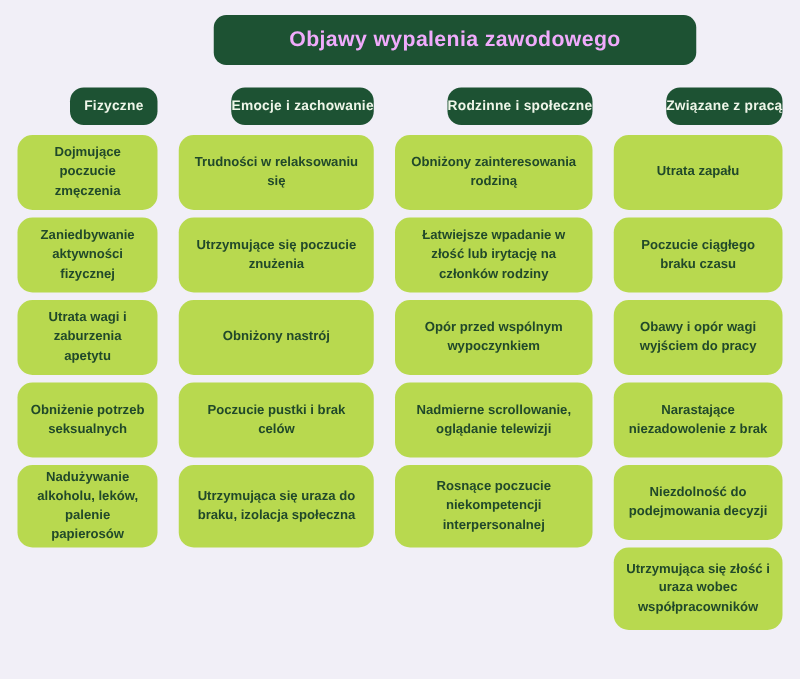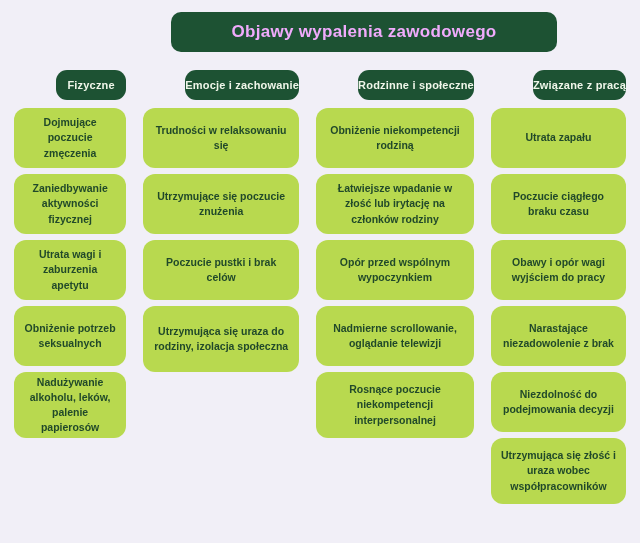--- a/index.html
+++ b/index.html
@@ -86,29 +86,30 @@
         <div class="card">Obniżenie potrzeb seksualnych</div>
         <div class="card tall">Nadużywanie alkoholu, leków, palenie papierosów</div>
       </div>
     </div>
 
     <div class="column">
       <div class="col-header">Emocje i zachowanie</div>
       <div class="cards">
         <div class="card">Trudności w relaksowaniu się</div>
         <div class="card">Utrzymujące się poczucie znużenia</div>
+        <div class="card">Obniżony nastrój</div>
         <div class="card">Poczucie pustki i brak celów</div>
-        <div class="card tall">Utrzymująca się uraza do rodziny, izolacja społeczna</div>
+        <div class="card tall">Utrzymująca się uraza do braku, izolacja społeczna</div>
       </div>
     </div>
 
     <div class="column">
       <div class="col-header">Rodzinne i społeczne</div>
       <div class="cards">
-        <div class="card">Obniżenie niekompetencji rodziną</div>
+        <div class="card">Obniżony zainteresowania rodziną</div>
         <div class="card">Łatwiejsze wpadanie w złość lub irytację na członków rodziny</div>
         <div class="card">Opór przed wspólnym wypoczynkiem</div>
         <div class="card">Nadmierne scrollowanie, oglądanie telewizji</div>
         <div class="card tall">Rosnące poczucie niekompetencji interpersonalnej</div>
       </div>
     </div>
 
     <div class="column">
       <div class="col-header">Związane z pracą</div>
       <div class="cards">

